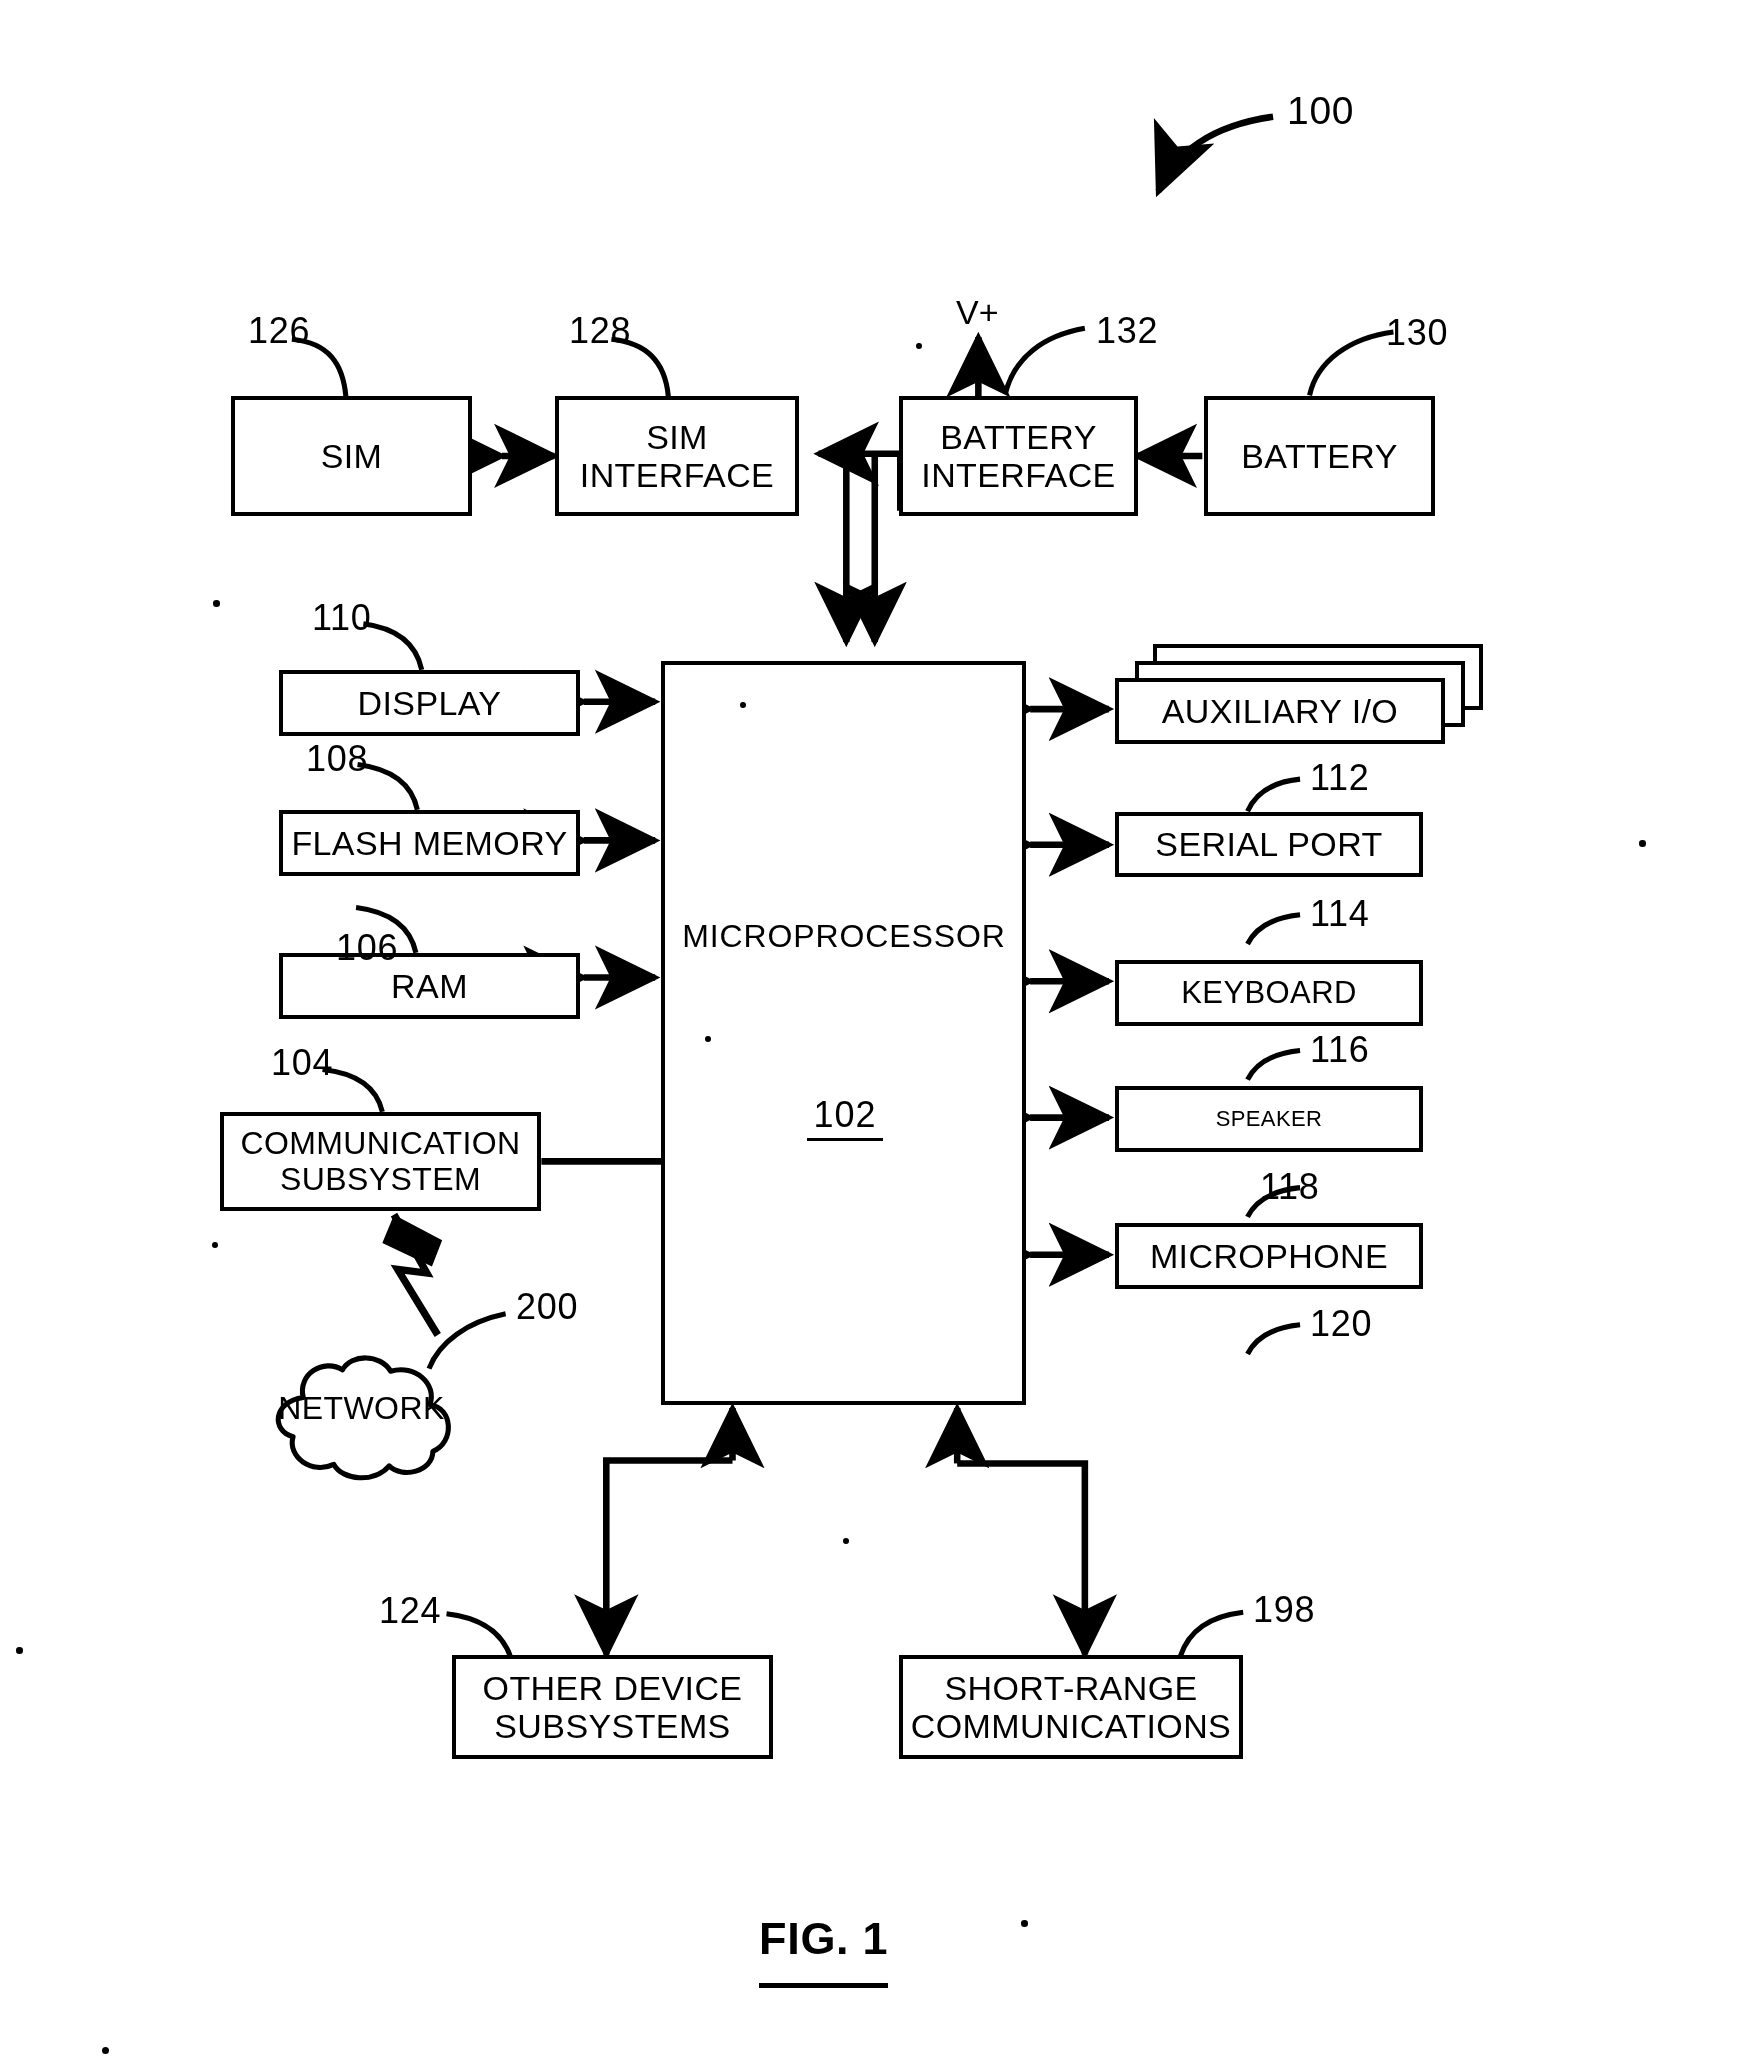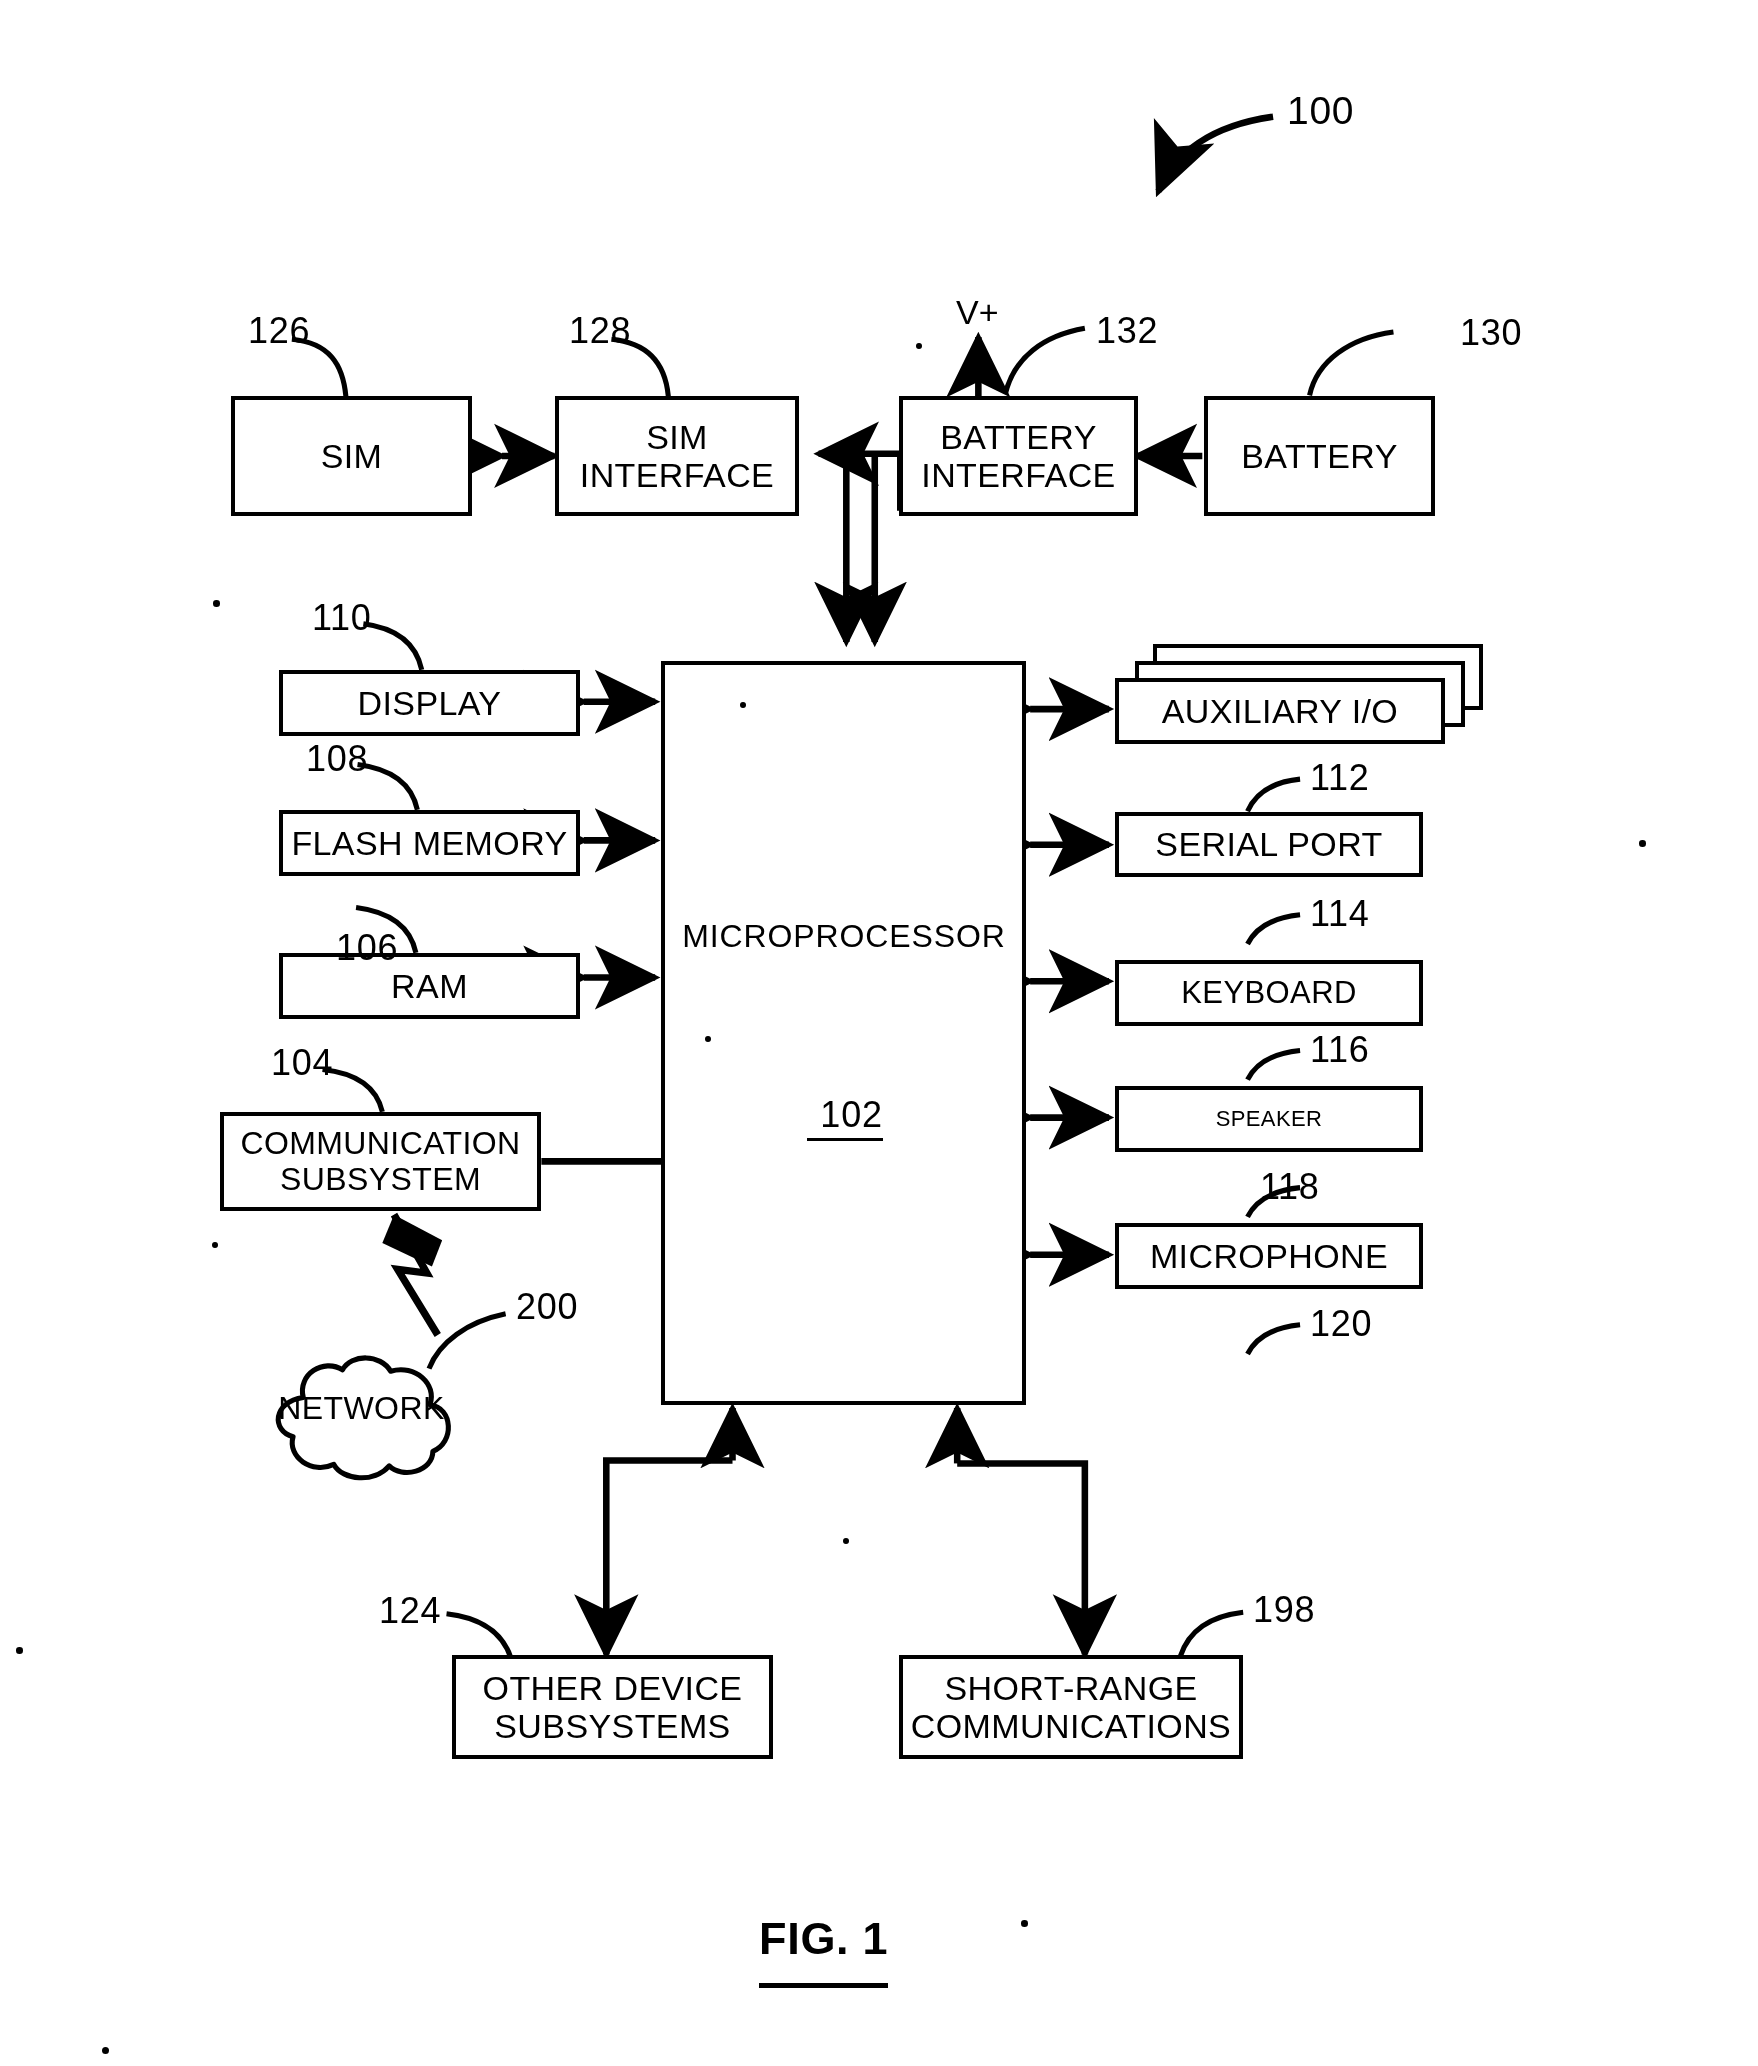--- a/index.html
+++ b/index.html
@@ -179,21 +179,21 @@
   <div class="box" style="left:899px;top:396px;width:239px;height:120px;font-size:34px;">
     <span class="lbl">BATTERY
 INTERFACE</span>
   </div>
   <div class="ref" style="left:1096px;top:310px;">132</div>
   <div class="vplus" style="left:956px;top:293px;">V+</div>
 
   <div class="box" style="left:1204px;top:396px;width:231px;height:120px;font-size:34px;">
     <span class="lbl">BATTERY</span>
   </div>
-  <div class="ref" style="left:1460px;top:312px;">130</div>
+  <div class="ref" style="left:1386px;top:312px;">130</div>
 
   <div class="box" style="left:279px;top:670px;width:301px;height:66px;font-size:34px;">
     <span class="lbl">DISPLAY</span>
   </div>
   <div class="ref" style="left:312px;top:597px;">110</div>
 
   <div class="box" style="left:279px;top:810px;width:301px;height:66px;font-size:34px;">
     <span class="lbl">FLASH MEMORY</span>
   </div>
   <div class="ref" style="left:306px;top:738px;">108</div>
@@ -220,21 +220,21 @@
                C168,190 124,186 112,164
                C82,178 48,154 56,126
                C26,118 28,78 70,72 Z" fill="#fff" stroke="#000" stroke-width="7" stroke-linejoin="round"></path>
     </svg>
     <div style="position:absolute;left:0;top:45px;width:219px;text-align:center;font-size:32px;letter-spacing:0.4px;">NETWORK</div>
   </div>
   <div class="ref" style="left:516px;top:1286px;">200</div>
 
   <div style="position:absolute;left:661px;top:661px;width:365px;height:744px;border:4.4px solid #000;background:#fff;box-sizing:border-box;"></div>
   <div class="mpLabel" style="left:676px;top:918px;width:336px;text-align:center;">MICROPROCESSOR</div>
-  <div class="mpLabel uref" style="left:807px;top:1094px;width:76px;text-align:right;font-size:36px;">102</div>
+  <div class="mpLabel uref" style="left:807px;top:1094px;width:76px;text-align:center;font-size:36px;">102</div>
 
   <div class="stack-shadow" style="left:1153px;top:644px;width:330px;height:66px;"></div>
   <div class="stack-shadow" style="left:1135px;top:661px;width:330px;height:66px;"></div>
   <div class="box" style="left:1115px;top:678px;width:330px;height:66px;font-size:34px;">
     <span class="lbl">AUXILIARY I/O</span>
   </div>
   <div class="ref" style="left:1310px;top:757px;">112</div>
 
   <div class="box" style="left:1115px;top:812px;width:308px;height:65px;font-size:34px;">
     <span class="lbl">SERIAL PORT</span>

